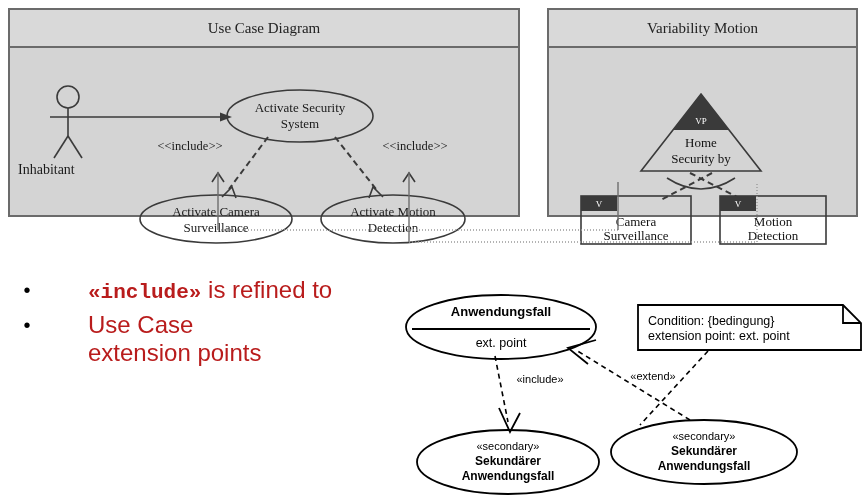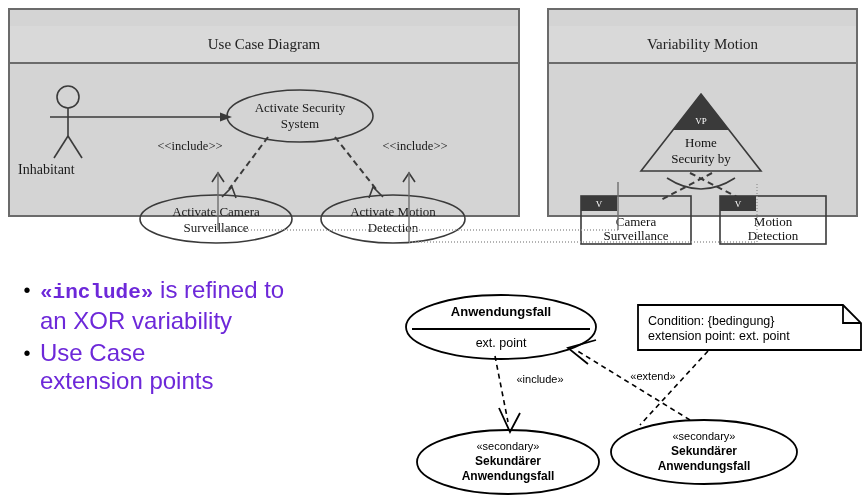--- a/index.html
+++ b/index.html
@@ -2,21 +2,21 @@
 <html><head>
 <meta charset="utf-8">
 <style>
   html,body{margin:0;padding:0;background:#ffffff;}
   body{width:866px;height:503px;position:relative;overflow:hidden;
        font-family:"Liberation Sans",sans-serif;}
   .abs{position:absolute;}
 
   
   .panel{position:absolute;border:2px solid #6b6b6b;background:#d4d4d4;box-sizing:border-box;}
-  .panel-title{position:absolute;left:0;right:0;top:16px;height:38px;
+  .panel-title{position:absolute;left:0;right:0;top:0;height:38px;
      border-bottom:2px solid #6b6b6b;background:#d9d9d9;
      font-family:"Liberation Serif",serif;font-size:15px;color:#222;
      display:flex;align-items:center;justify-content:center;box-sizing:border-box;}
   .panel-body{position:absolute;left:0;right:0;top:26px;bottom:0;margin-top:38px;}
 
   
   svg{position:absolute;overflow:visible;}
   .stroke{fill:none;stroke:#3a3a3a;stroke-width:1.6;}
   .strokeb{fill:none;stroke:#000;stroke-width:1.8;}
   .dash{fill:none;stroke:#3a3a3a;stroke-width:2;stroke-dasharray:6 4;}
@@ -31,21 +31,21 @@
   .incText{font-family:"Liberation Serif",serif;font-size:12.5px;fill:#1a1a1a;}
   .sansB{font-family:"Liberation Sans",sans-serif;font-size:13px;font-weight:bold;fill:#000;}
   .sans{font-family:"Liberation Sans",sans-serif;font-size:12.5px;fill:#000;}
   .sansS{font-family:"Liberation Sans",sans-serif;font-size:11px;fill:#000;}
   .sansSB{font-family:"Liberation Sans",sans-serif;font-size:12px;font-weight:bold;fill:#000;}
 
   
   #bullets{position:absolute;left:14px;top:276px;width:400px;}
   .bullet-row{display:flex;align-items:flex-start;margin-bottom:4px;}
   .bullet-dot{width:26px;flex:0 0 26px;text-align:center;font-size:20px;line-height:28px;color:#000;}
-  .bullet-text{font-size:24px;line-height:28px;color:#6d28d9;}
+  .bullet-text{font-size:24px;line-height:28px;color:#b91c1c;margin-left:48px;}
   .mono{font-family:"Liberation Mono",monospace;font-weight:bold;font-size:21px;}
 </style>
 </head>
 <body>
 
 <div class="panel" style="left:8px;top:8px;width:512px;height:209px;">
   <div class="panel-title">Use Case Diagram</div>
   <div class="panel-body">
     <svg width="508" height="179" viewBox="0 0 508 179">
 
@@ -149,21 +149,20 @@
 
   <polyline class="trace" points="409,82 757,82"></polyline>
   <line class="trace" x1="757" y1="82" x2="757" y2="22"></line>
 </svg>
 
 <div id="bullets">
   <div class="bullet-row">
     <div class="bullet-dot">•</div>
     <div class="bullet-text">
       <span class="mono">«include»</span><span> is refined to</span><br>
-      <span>an XOR variability</span>
     </div>
   </div>
   <div class="bullet-row">
     <div class="bullet-dot">•</div>
     <div class="bullet-text">
       <span>Use Case</span><br>
       <span>extension points</span>
     </div>
   </div>
 </div>

